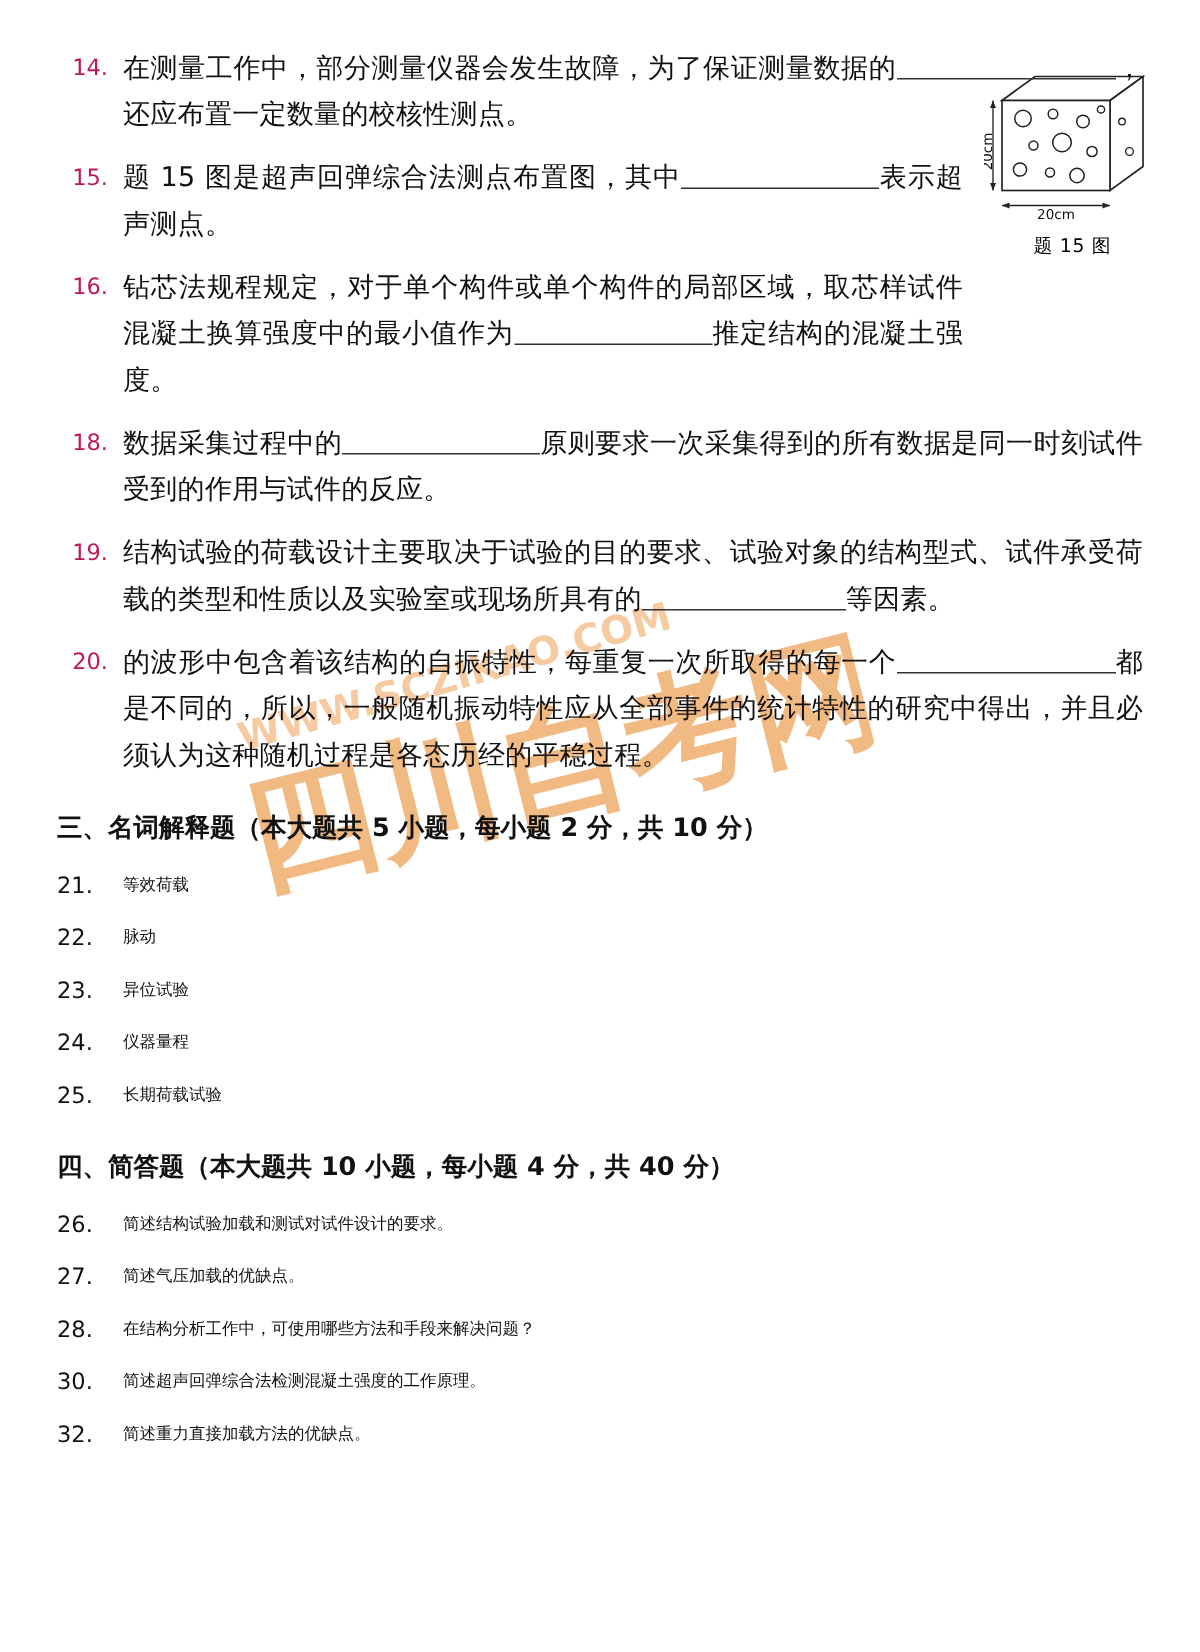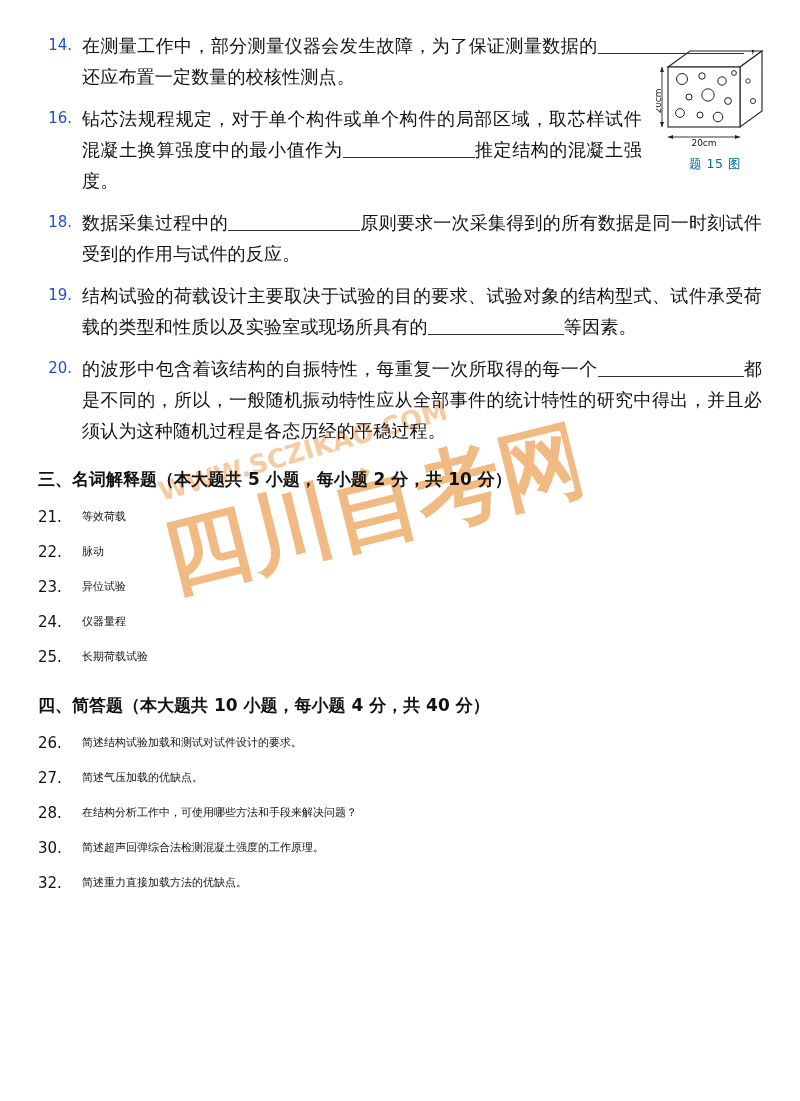--- a/index.html
+++ b/index.html
@@ -35,21 +35,21 @@
     display: flex;
     align-items: flex-start;
     margin-bottom: 11px;
   }
   .q .num {
     width: 34px;
     flex: 0 0 34px;
     text-align: right;
     font-size: 15px;
     line-height: 31px;
-    color: #1d4ed8;
+    color: #be185d;
   }
   .q .body {
     flex: 1 1 auto;
     padding-left: 10px;
     font-size: 18px;
     line-height: 31px;
     text-align: justify;
     letter-spacing: 0.2px;
   }
   .blank {
@@ -94,21 +94,21 @@
   .figure {
     position: absolute;
     right: 20px;
     top: 45px;
     width: 130px;
     text-align: center;
   }
   .fig-caption {
     font-size: 12.5px;
     margin-top: 6px;
-    color: #0369a1;
+    color: #000000;
     letter-spacing: 0.5px;
   }
   .fig-svg { display: block; margin: 0 auto; }
 
   
   .watermark {
     position: absolute;
     left: 150px;
     top: 360px;
     width: 430px;
@@ -170,20 +170,26 @@
 
   <div class="content">
 
     <div class="q">
       <div class="num">14.</div>
       <div class="body">
         <span>在测量工作中，部分测量仪器会发生故障，为了保证测量数据的</span><span class="blank w7"></span><span>，还应布置一定数量的校核性测点。</span>
       </div>
     </div>
 
+    <div class="q">
+      <div class="num">15.</div>
+      <div class="body" style="width:560px; flex:0 0 560px;">
+        <span>题 15 图是超声回弹综合法测点布置图，其中</span><span class="blank w1"></span><span>表示超声测点。</span>
+      </div>
+    </div>
 
     <div class="q">
       <div class="num">16.</div>
       <div class="body" style="width:560px; flex:0 0 560px;">
         <span>钻芯法规程规定，对于单个构件或单个构件的局部区域，取芯样试件混凝土换算强度中的最小值作为</span><span class="blank w1"></span><span>推定结构的混凝土强度。</span>
       </div>
     </div>
 
 
     <div class="q">

